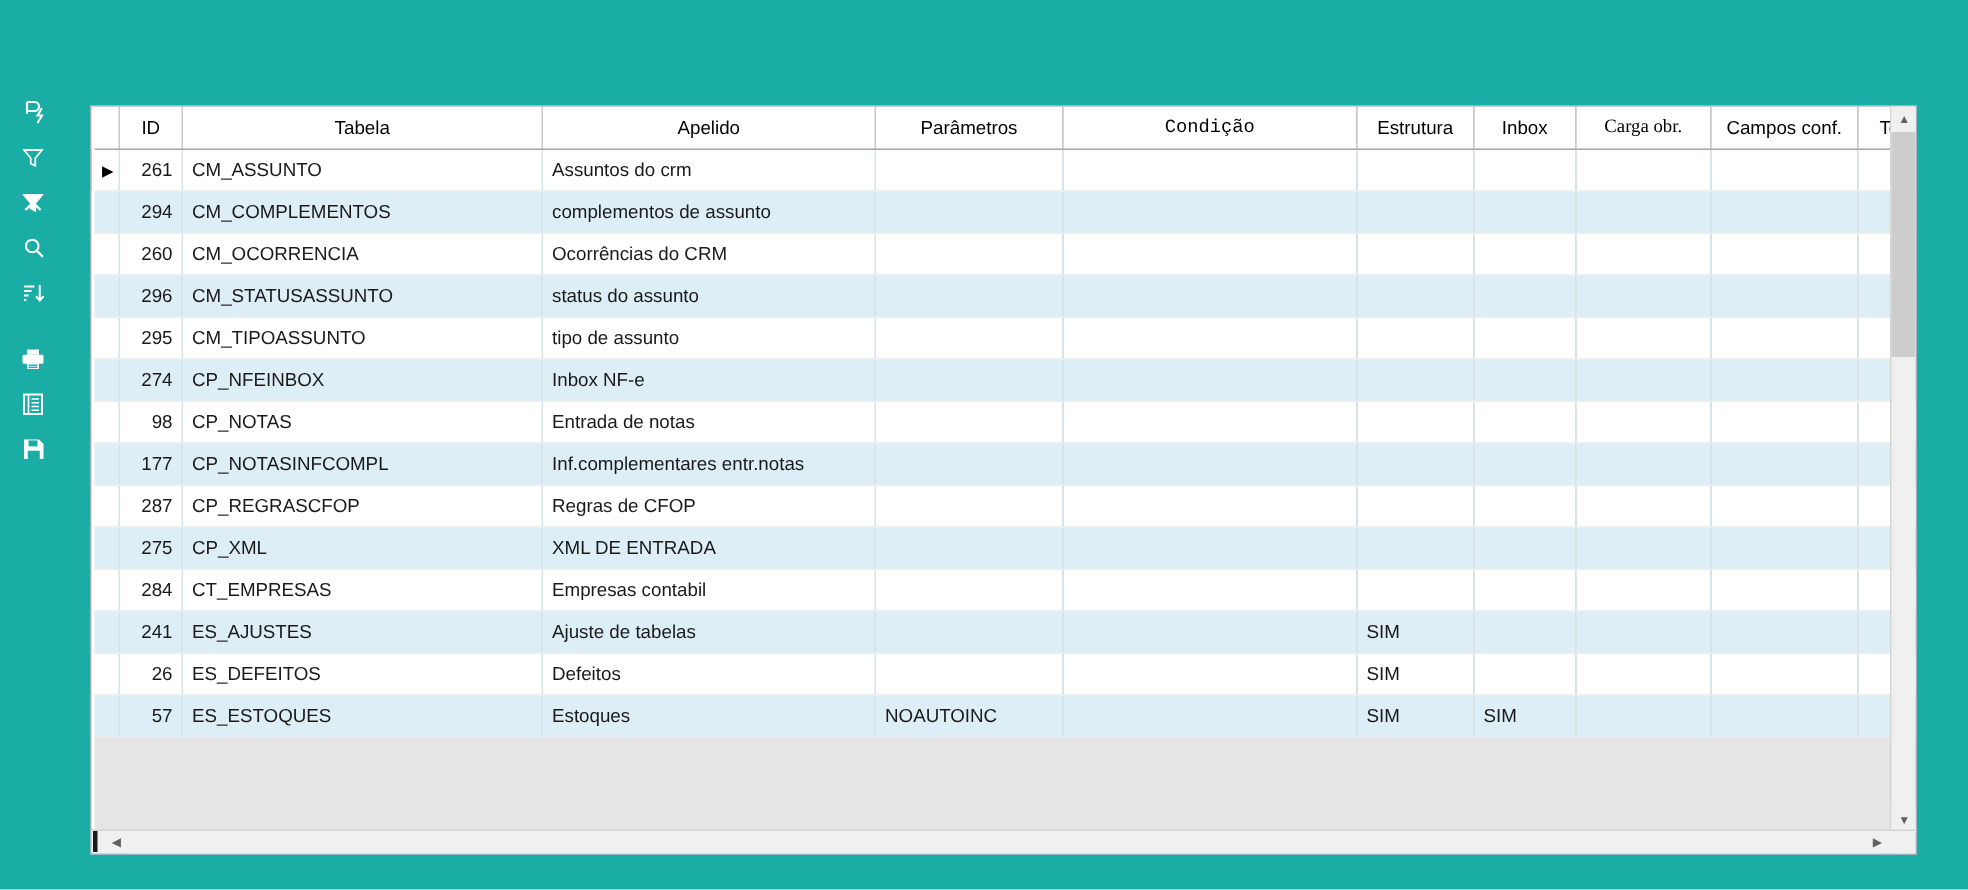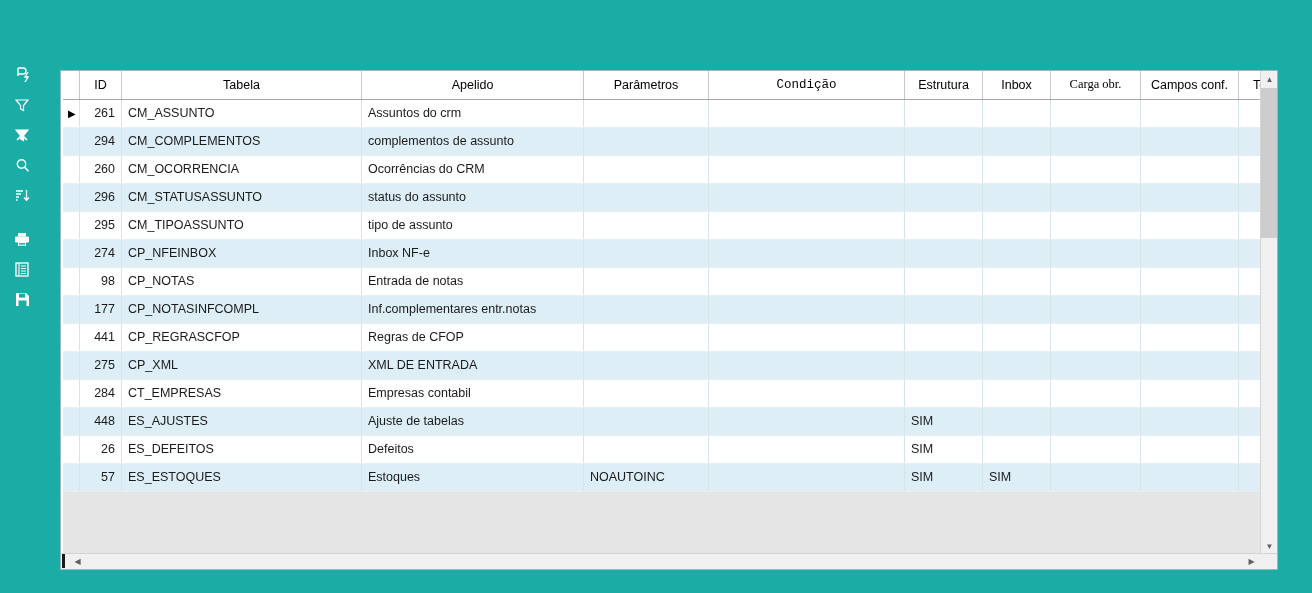--- a/index.html
+++ b/index.html
@@ -385,21 +385,21 @@
             <td class="c-param"></td>
             <td class="c-cond"></td>
             <td class="c-estrut"></td>
             <td class="c-dados"></td>
             <td class="c-carga"></td>
             <td class="c-campos"></td>
             <td class="c-tempo"></td>
           </tr>
           <tr class="norm">
             <td class="c-ind"></td>
-            <td class="c-id">441</td>
+            <td class="c-id">287</td>
             <td class="c-tabela">CP_REGRASCFOP</td>
             <td class="c-apelido">Regras de CFOP</td>
             <td class="c-param"></td>
             <td class="c-cond"></td>
             <td class="c-estrut"></td>
             <td class="c-dados"></td>
             <td class="c-carga"></td>
             <td class="c-campos"></td>
             <td class="c-tempo"></td>
           </tr>
@@ -424,21 +424,21 @@
             <td class="c-param"></td>
             <td class="c-cond"></td>
             <td class="c-estrut"></td>
             <td class="c-dados"></td>
             <td class="c-carga"></td>
             <td class="c-campos"></td>
             <td class="c-tempo"></td>
           </tr>
           <tr class="alt">
             <td class="c-ind"></td>
-            <td class="c-id">448</td>
+            <td class="c-id">241</td>
             <td class="c-tabela">ES_AJUSTES</td>
             <td class="c-apelido">Ajuste de tabelas</td>
             <td class="c-param"></td>
             <td class="c-cond"></td>
             <td class="c-estrut">SIM</td>
             <td class="c-dados"></td>
             <td class="c-carga"></td>
             <td class="c-campos"></td>
             <td class="c-tempo"></td>
           </tr>

